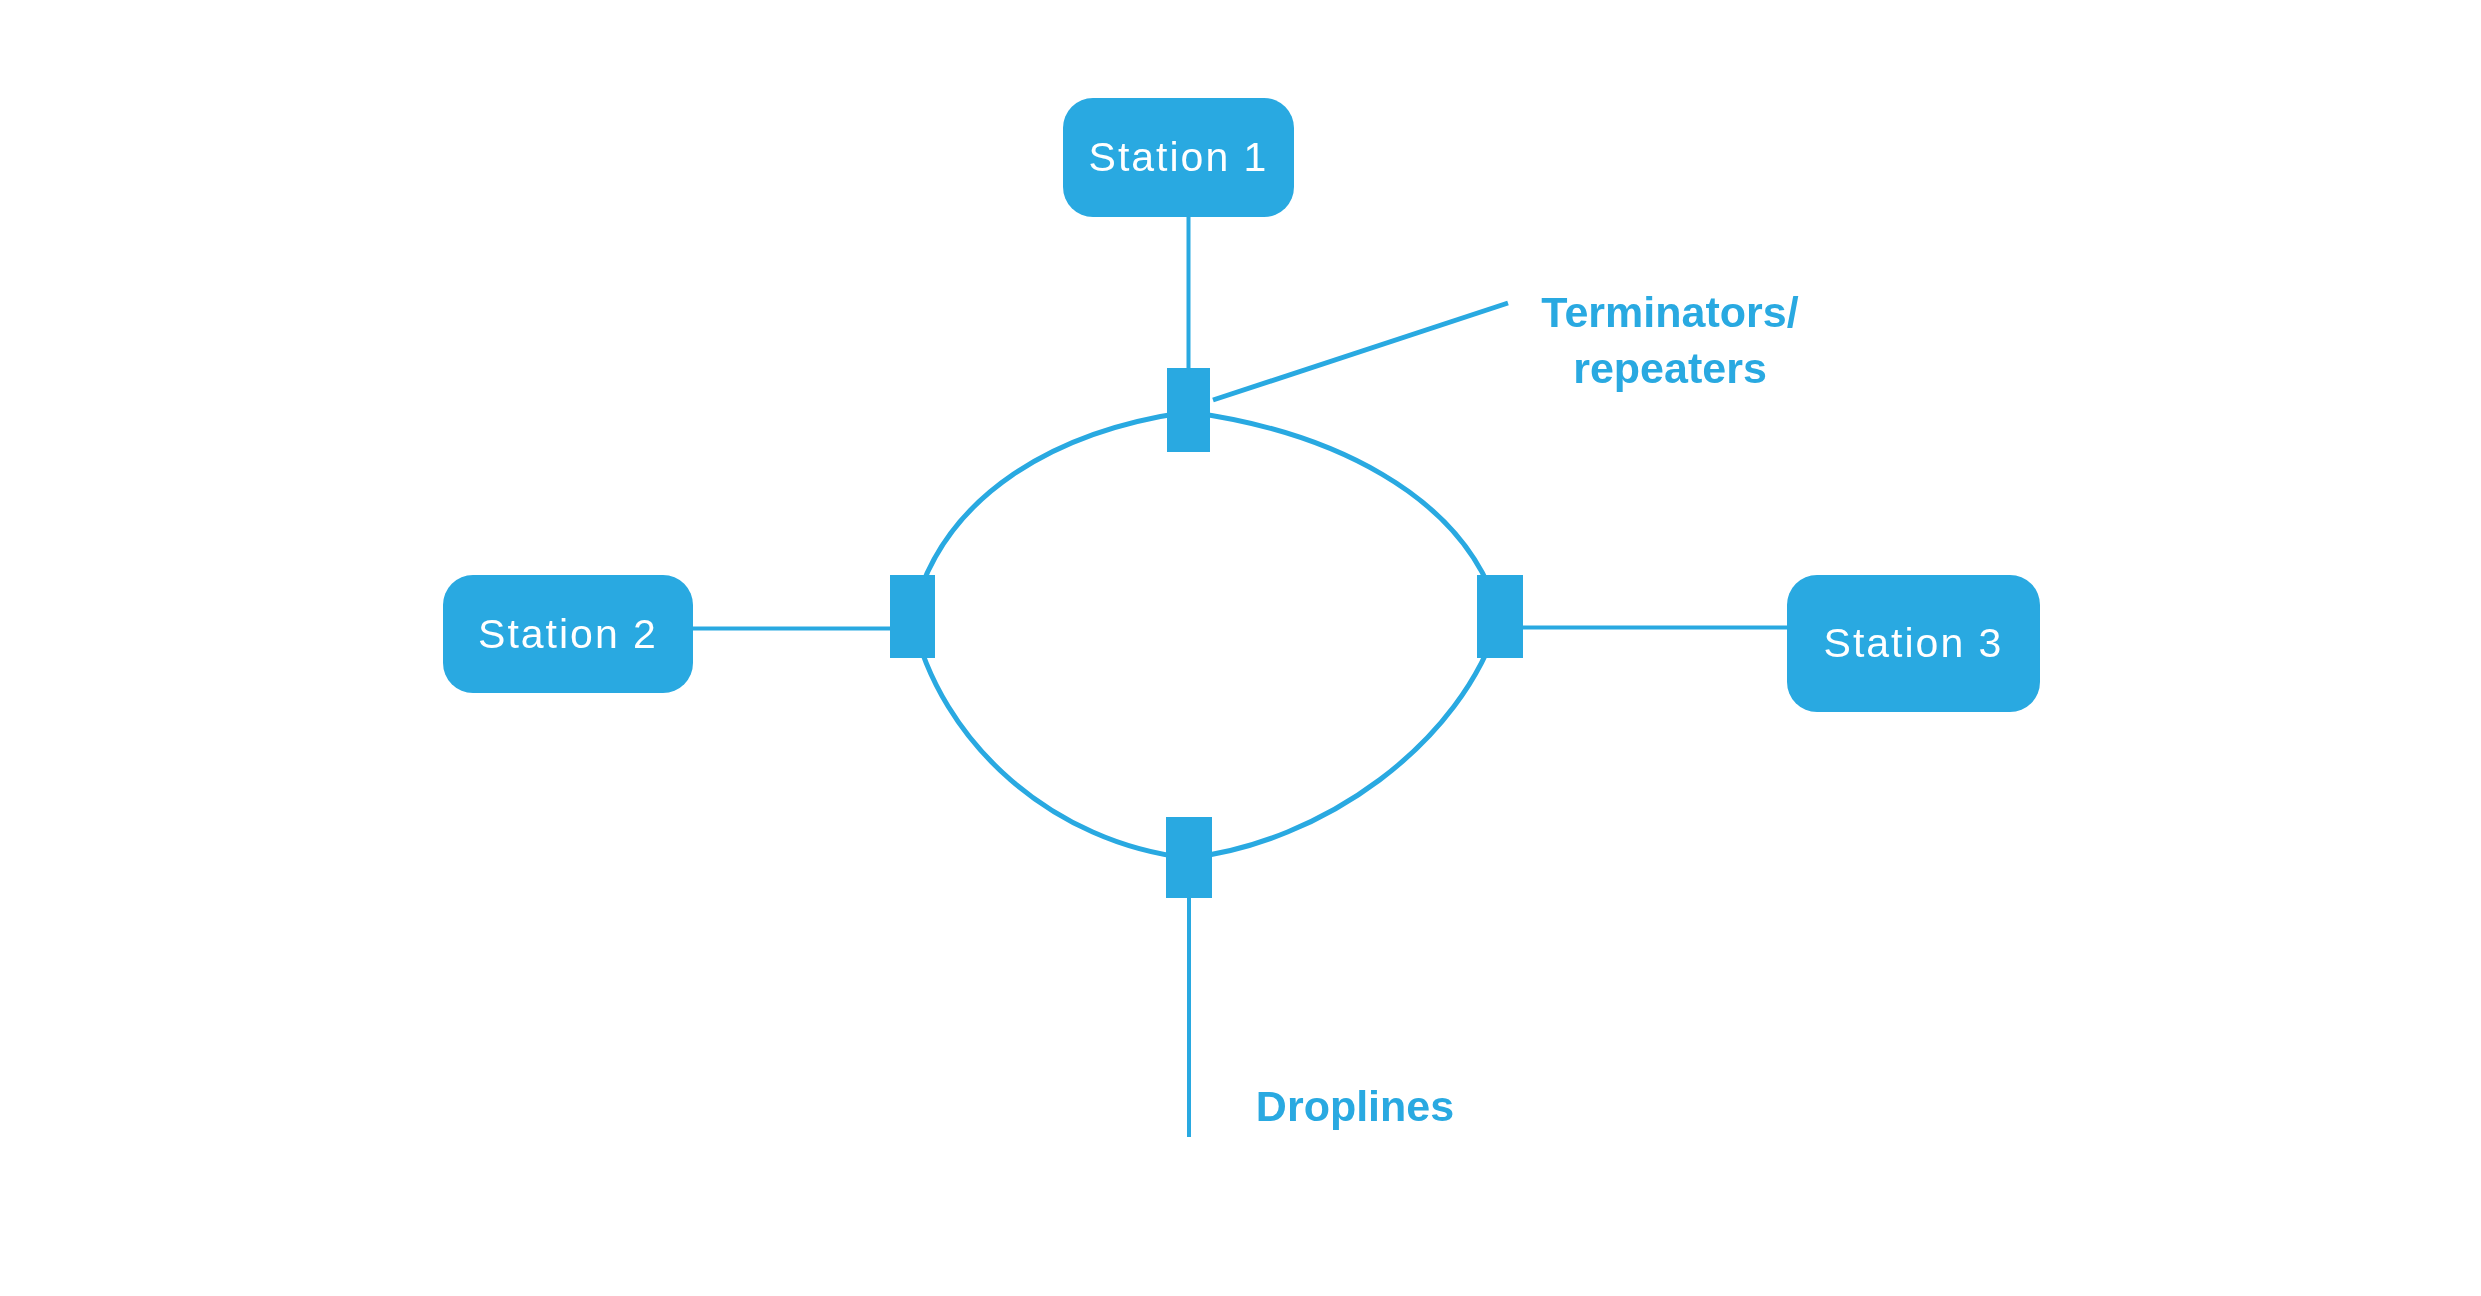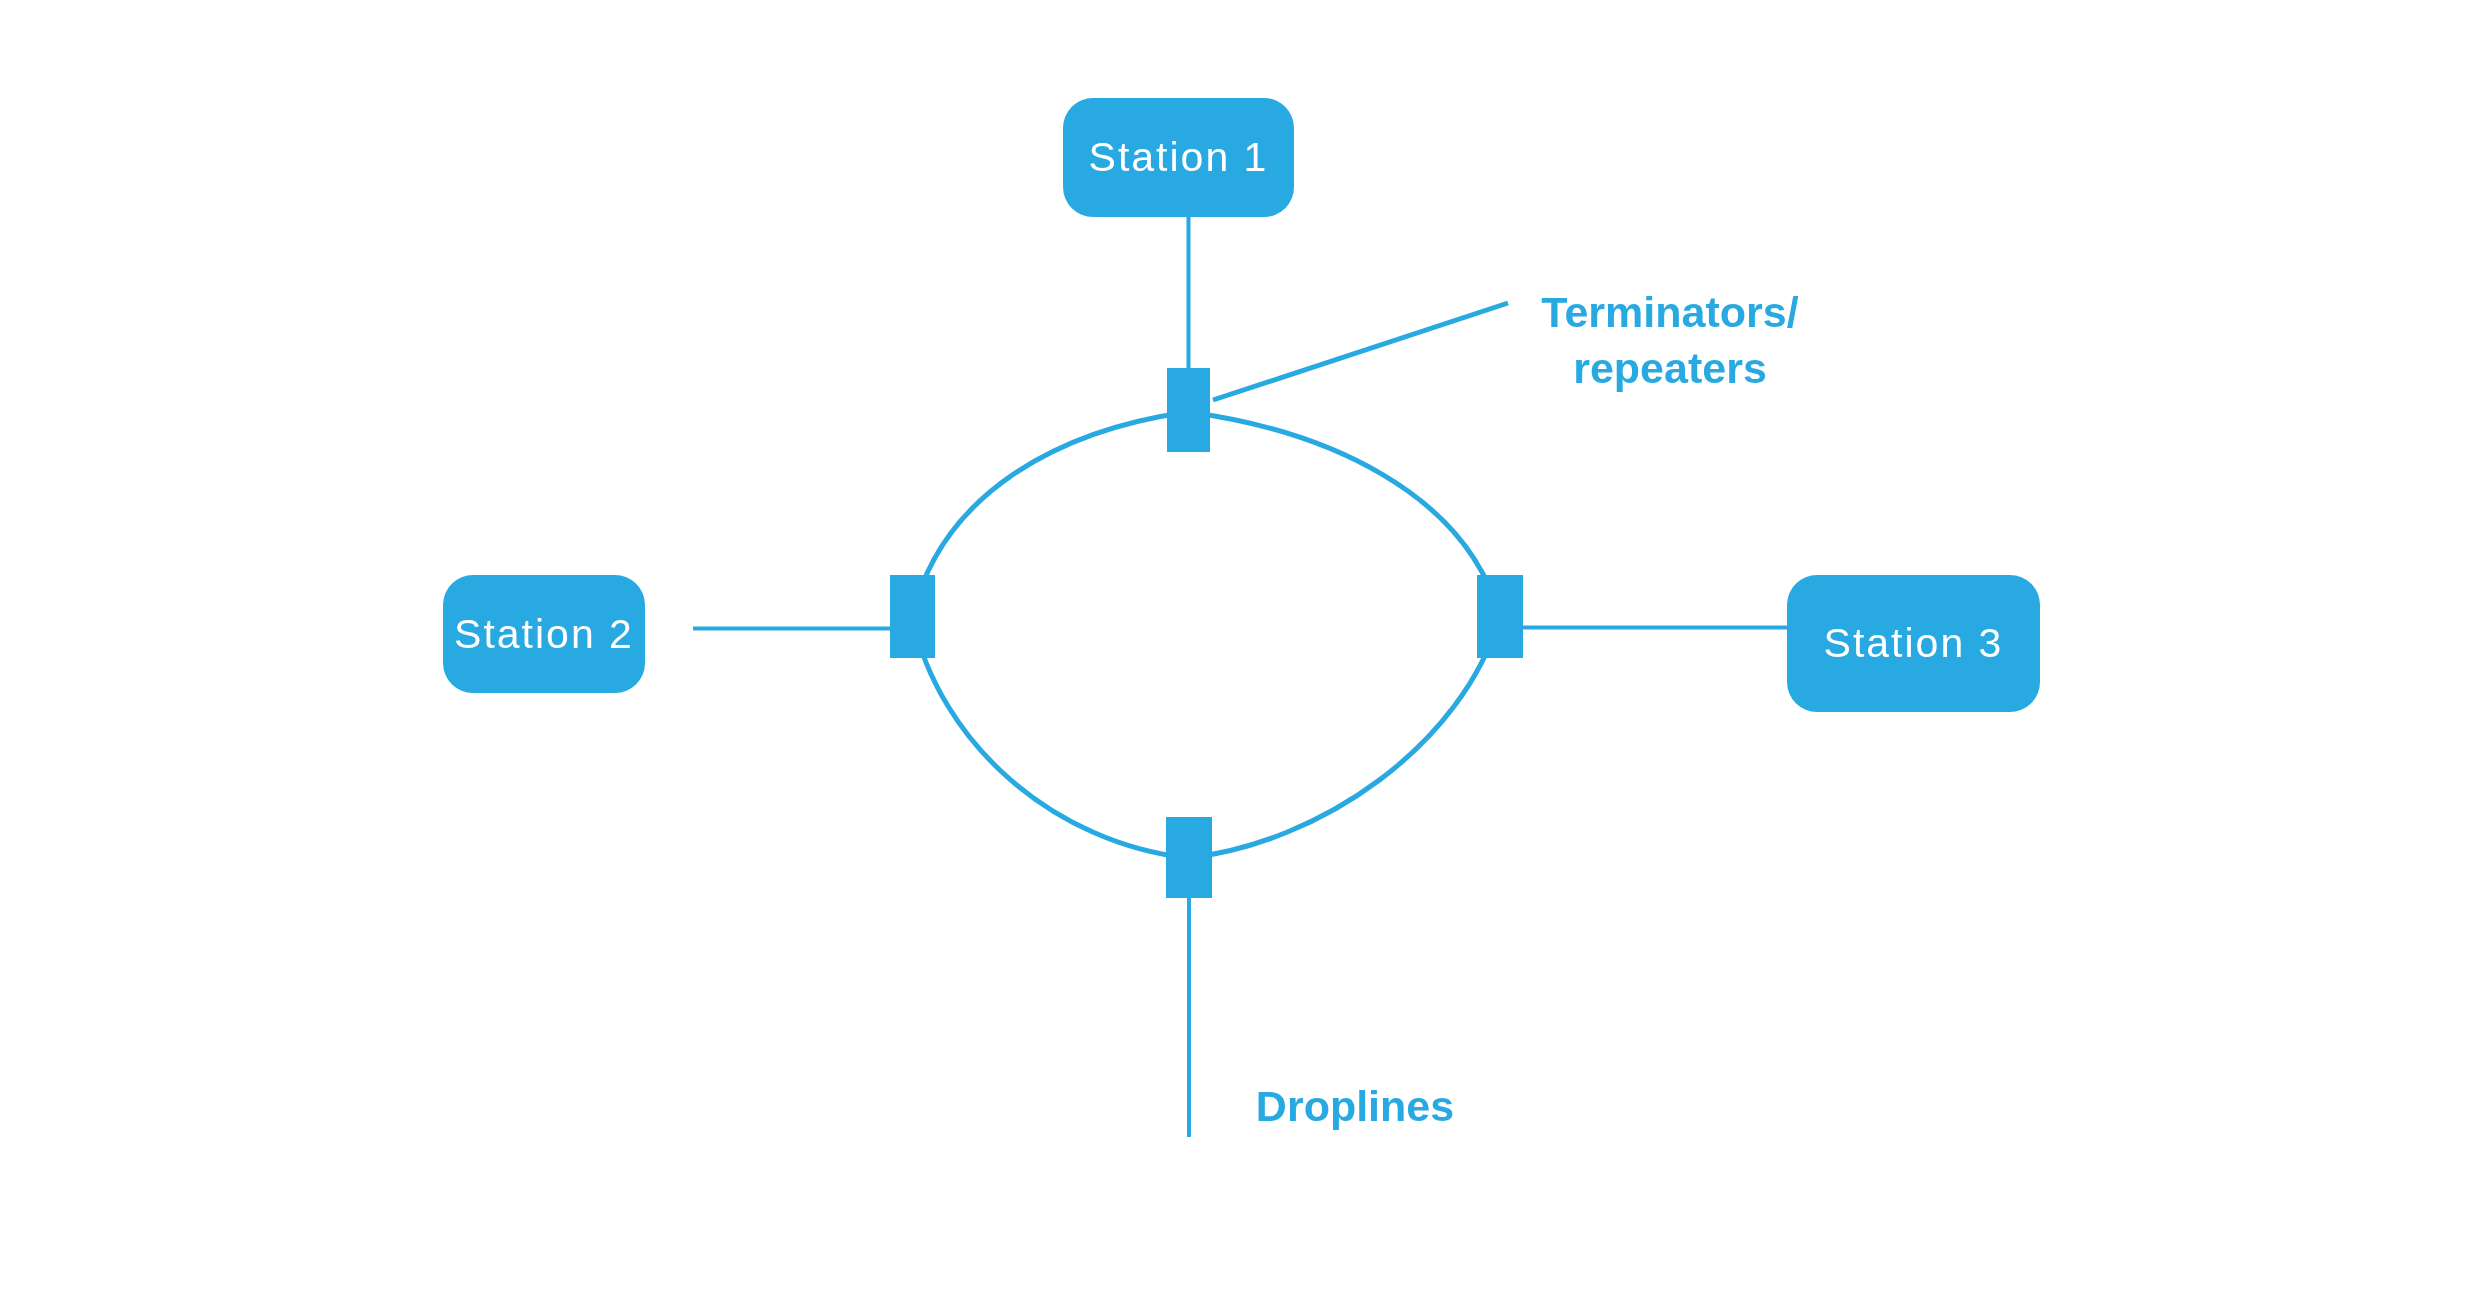--- a/index.html
+++ b/index.html
@@ -23,21 +23,21 @@
     position:absolute;
     background:var(--color-accent);
     border-radius:30px;
     display:flex;align-items:center;justify-content:center;
     color:var(--color-station_text);
     font-size:41px;
     letter-spacing:2px;
     font-weight:400;
   }
   .station-1{left:1063px;top:73px;width:231px;height:119px;margin-top:25px;}
-  .station-2{left:443px;top:575px;width:202px;height:118px;}
+  .station-2{left:443px;top:575px;width:250px;height:118px;}
   .station-3{left:1787px;top:575px;width:253px;height:137px;}
   .station-4{left:1063px;top:1137px;width:255px;height:119px;}
 
   .anno{
     position:absolute;
     color:var(--color-accent);
     font-weight:700;
     font-size:43px;
     line-height:1.3;
     text-align:center;

